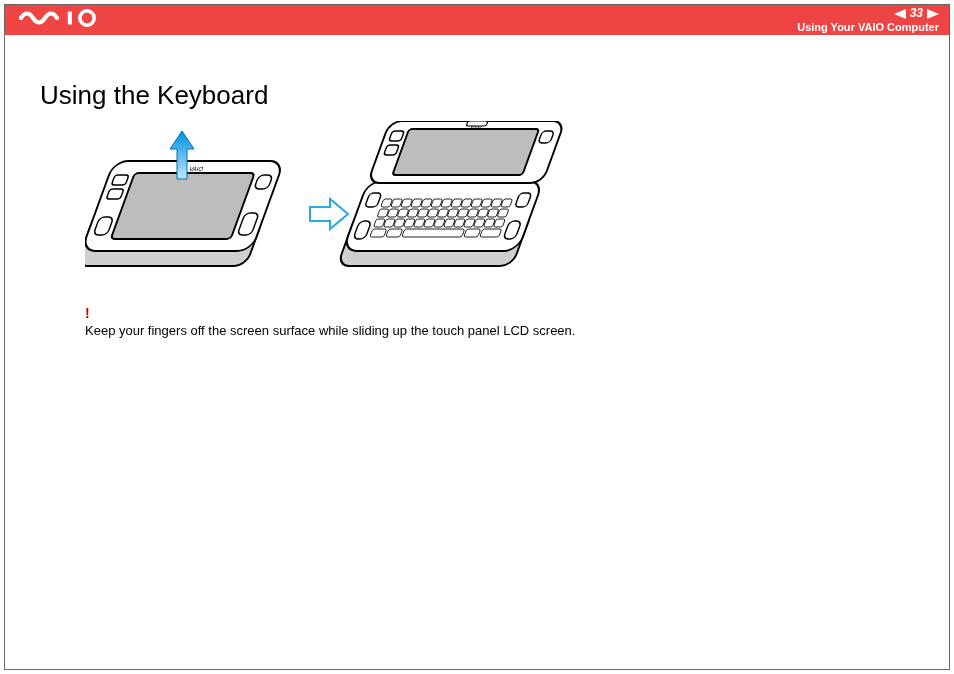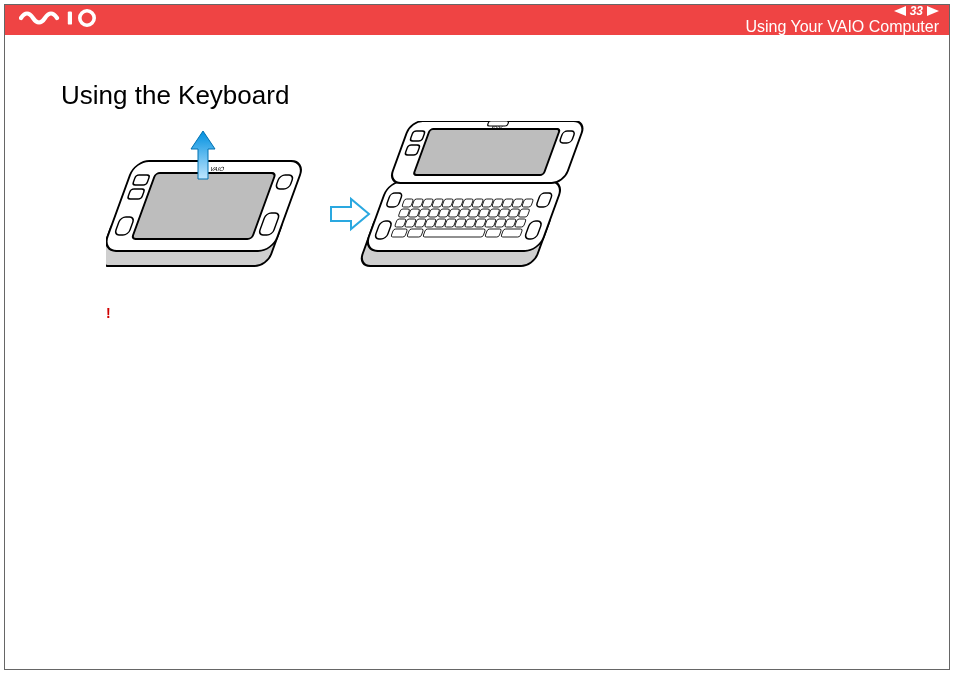--- a/index.html
+++ b/index.html
@@ -48,29 +48,28 @@
     align-items: center;
     gap: 4px;
     font-weight: bold;
     font-style: italic;
   }
   .pager .num {
     font-size: 12px;
   }
   .pager svg { display:block; }
   .section-label {
-    font-weight: normal;
-    font-size: 16px;
+    font-weight: bold;
+    font-size: 11px;
   }
   .content {
     position: absolute;
     top: 80px;
     left: 40px;
     right: 40px;
-    margin-left: 21px;
   }
   h1.title {
     font-family: Arial, Helvetica, sans-serif;
     font-weight: 400;
     font-size: 26px;
     margin: 0 0 10px 0;
   }
   p.body {
     font-size: 15px;
     line-height: 1.35;
@@ -267,14 +266,15 @@
           <text x="118" y="55" font-size="5" font-family="Arial" fill="#000" text-anchor="middle">VAIO</text>
 
           <rect x="108" y="48" width="20" height="5" rx="2" fill="#fff" stroke="#000" stroke-width="1.2"></rect>
         </g>
       </g>
     </svg>
   </div>
 
   <div class="note-block">
     <span class="bang">!</span>
+    <span>Keep your fingers off the screen surface while sliding up the touch panel LCD screen.</span>
   </div>
 </div>
 
 </body></html>

